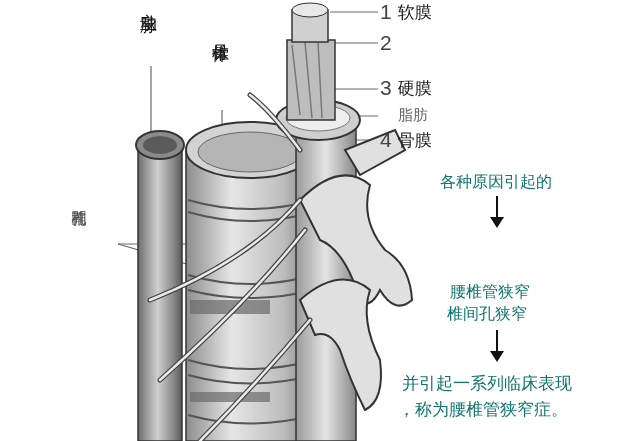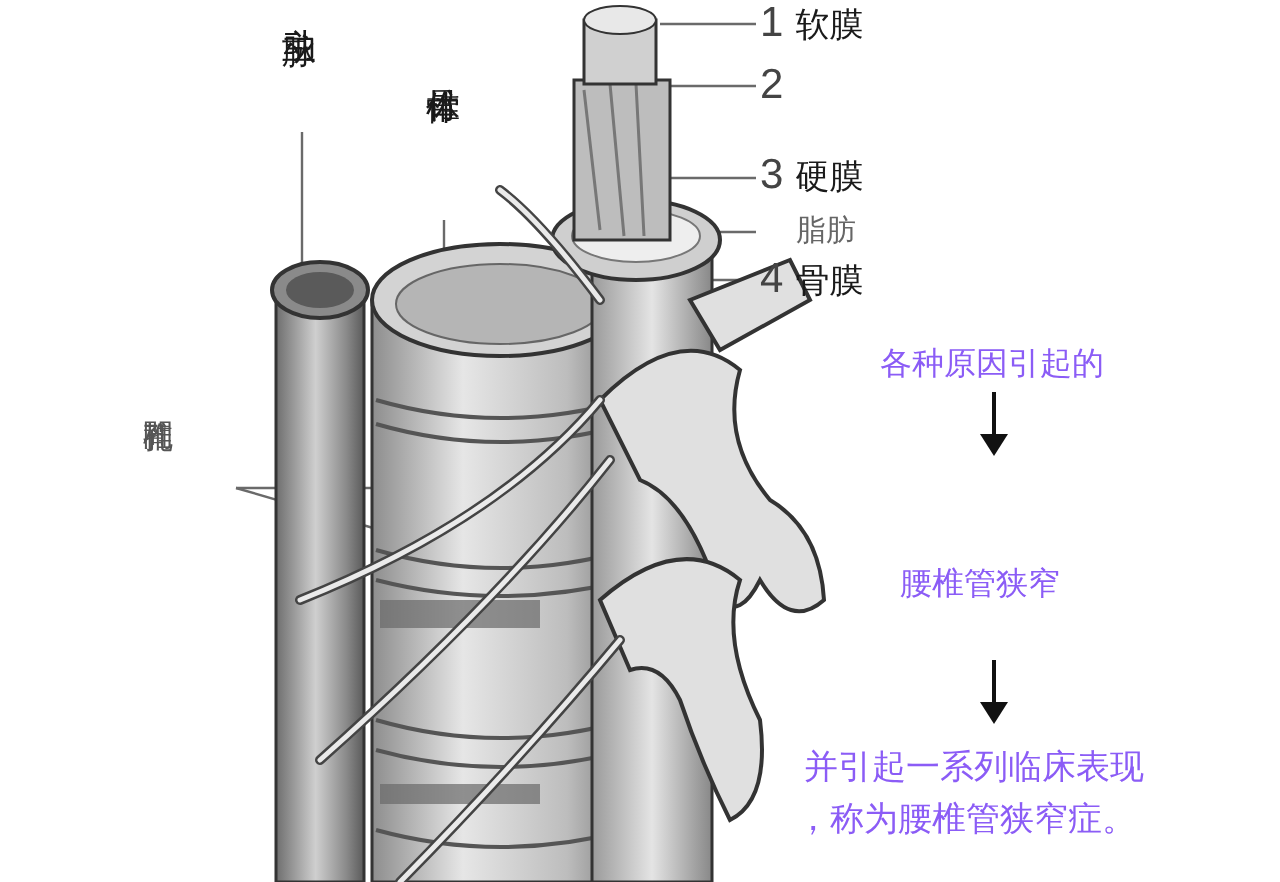--- a/index.html
+++ b/index.html
@@ -5,21 +5,21 @@
   html, body { margin:0; padding:0; background:#ffffff; }
   body { width:640px; height:441px; position:relative; overflow:hidden;
          font-family:"DejaVu Sans", sans-serif; color:#111; }
   .canvas { position:absolute; left:0; top:0; width:640px; height:441px; }
   .vlabel { position:absolute; writing-mode:vertical-rl; text-orientation:upright;
             font-size:17px; line-height:18px; letter-spacing:1px; color:#1a1a1a; }
   .vlabel.gray { color:#555; font-size:15px; }
   .layer { position:absolute; font-size:17px; color:#1a1a1a; display:flex; align-items:center; gap:6px; }
   .layer .num { font-family:"Liberation Sans", sans-serif; font-size:21px; color:#444; }
   .layer.fat { color:#666; font-size:15px; }
-  .flow { position:absolute; font-size:16px; color:#8b5cf6; white-space:nowrap; }
+  .flow { position:absolute; font-size:16px; color:#0f766e; white-space:nowrap; }
   .arrow { position:absolute; width:2px; background:#111; }
   .arrow::after { content:""; position:absolute; left:-6px; bottom:-8px;
                   border-left:7px solid transparent; border-right:7px solid transparent;
                   border-top:11px solid #111; }
 </style>
 </head>
 <body>
 
 <div class="canvas">
   <svg width="640" height="441" viewBox="0 0 640 441">
@@ -130,16 +130,17 @@
   </div>
   <div class="layer" style="left:380px;top:128px;">
     <span class="num">4</span>
     <span>骨膜</span>
   </div>
 
   
   <div class="flow" style="left:440px;top:172px;">各种原因引起的</div>
   <div class="arrow" style="left:496px;top:196px;height:24px;"></div>
   <div class="flow" style="left:450px;top:236px;margin-top:46px;">腰椎管狭窄</div>
+  <div class="flow" style="left:447px;top:304px;">椎间孔狭窄</div>
   <div class="arrow" style="left:496px;top:330px;height:24px;"></div>
   <div class="flow" style="left:402px;top:372px;font-size:17px;">并引起一系列临床表现</div>
   <div class="flow" style="left:398px;top:398px;font-size:17px;">，称为腰椎管狭窄症。</div>
 </div>
 
 </body></html>

